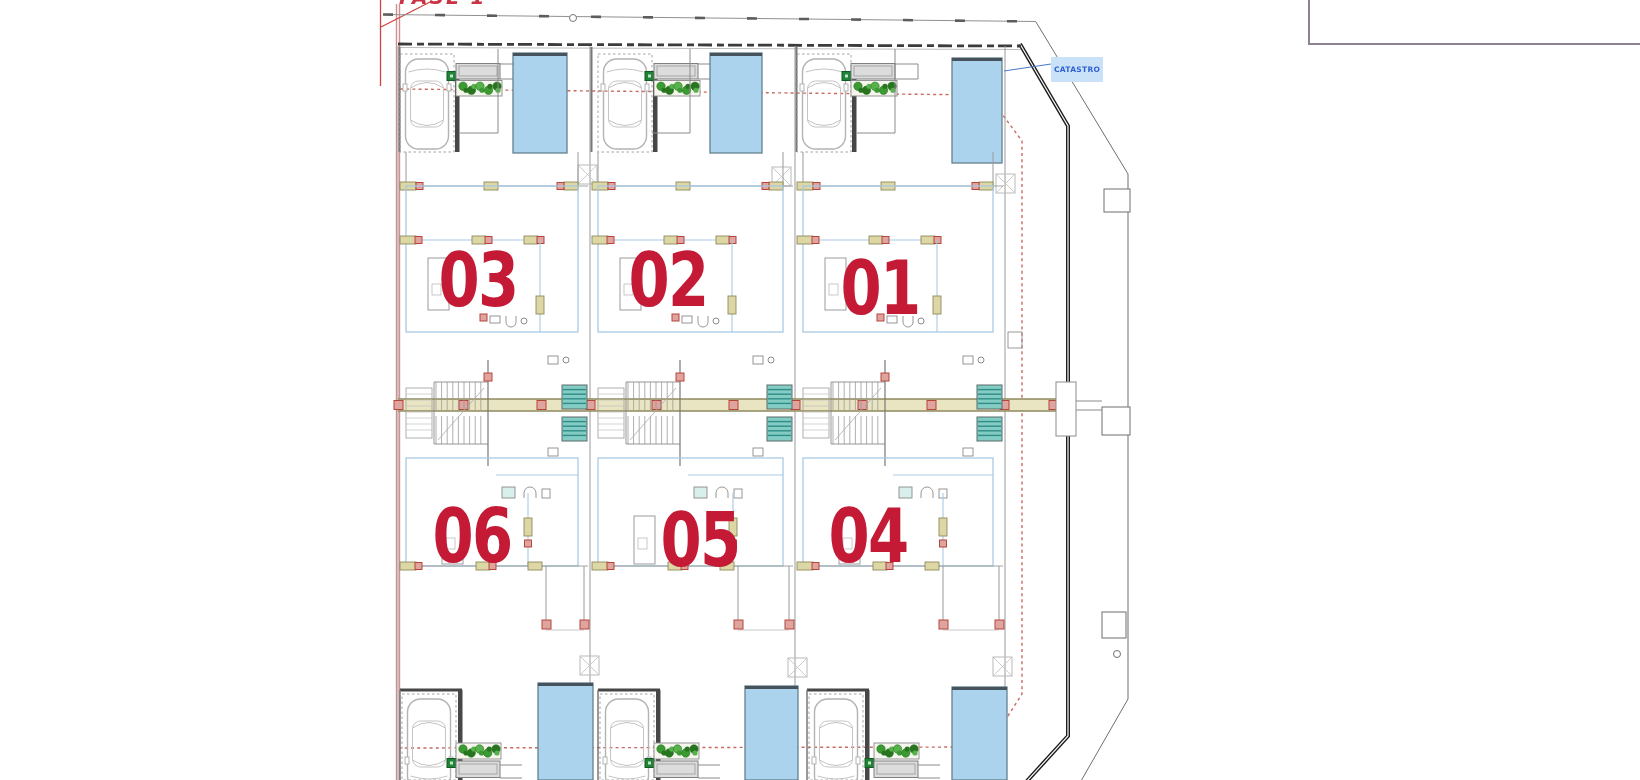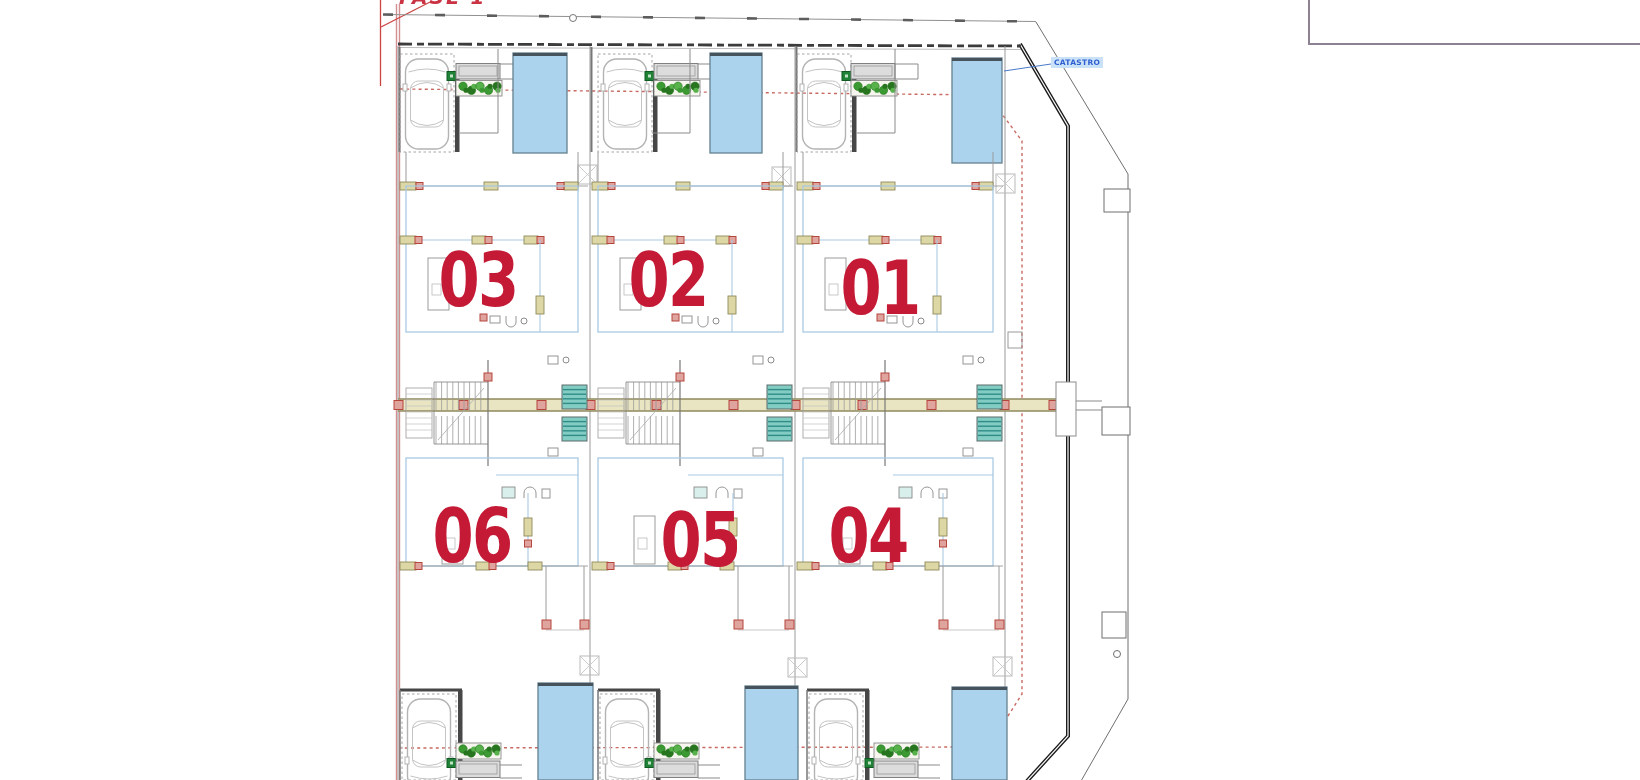--- a/index.html
+++ b/index.html
@@ -7,21 +7,21 @@
   #stage{position:relative;width:1640px;height:780px;background:#ffffff;}
   #plan-svg{position:absolute;left:0;top:0;}
   .unit-num{position:absolute;transform:translate(-50%,-52%) scaleX(0.8);
             font-size:74px;font-weight:700;letter-spacing:-2px;line-height:1;
             color:var(--num-color,#c41a35);white-space:nowrap;}
   .fase-wrap{position:absolute;left:391px;top:0;width:132px;height:9px;overflow:hidden;}
   .fase-text{position:absolute;top:-15px;left:8px;font-style:italic;font-weight:700;
              font-size:20px;letter-spacing:2px;color:var(--fase-color,#c93343);white-space:nowrap;}
   .catastro{position:absolute;left:1051px;top:57px;font-size:7.5px;font-weight:700;
             letter-spacing:.3px;color:var(--catastro-color,#2f5fd1);
-            background:var(--catastro-bg,#c9e2f7);padding:1px 3px;}
+            background:var(--catastro-bg,#c9e2f7);padding:8px 3px;}
   .title-block{position:absolute;left:1308px;top:-10px;width:346px;height:55px;
                box-sizing:border-box;border:2px solid var(--title-border,#8d8292);background:#fff;}
 </style>
 </head>
 <body>
 
 <div id="stage">
 
   <svg id="plan-svg" width="1640" height="780" viewBox="0 0 1640 780">
       <g>

